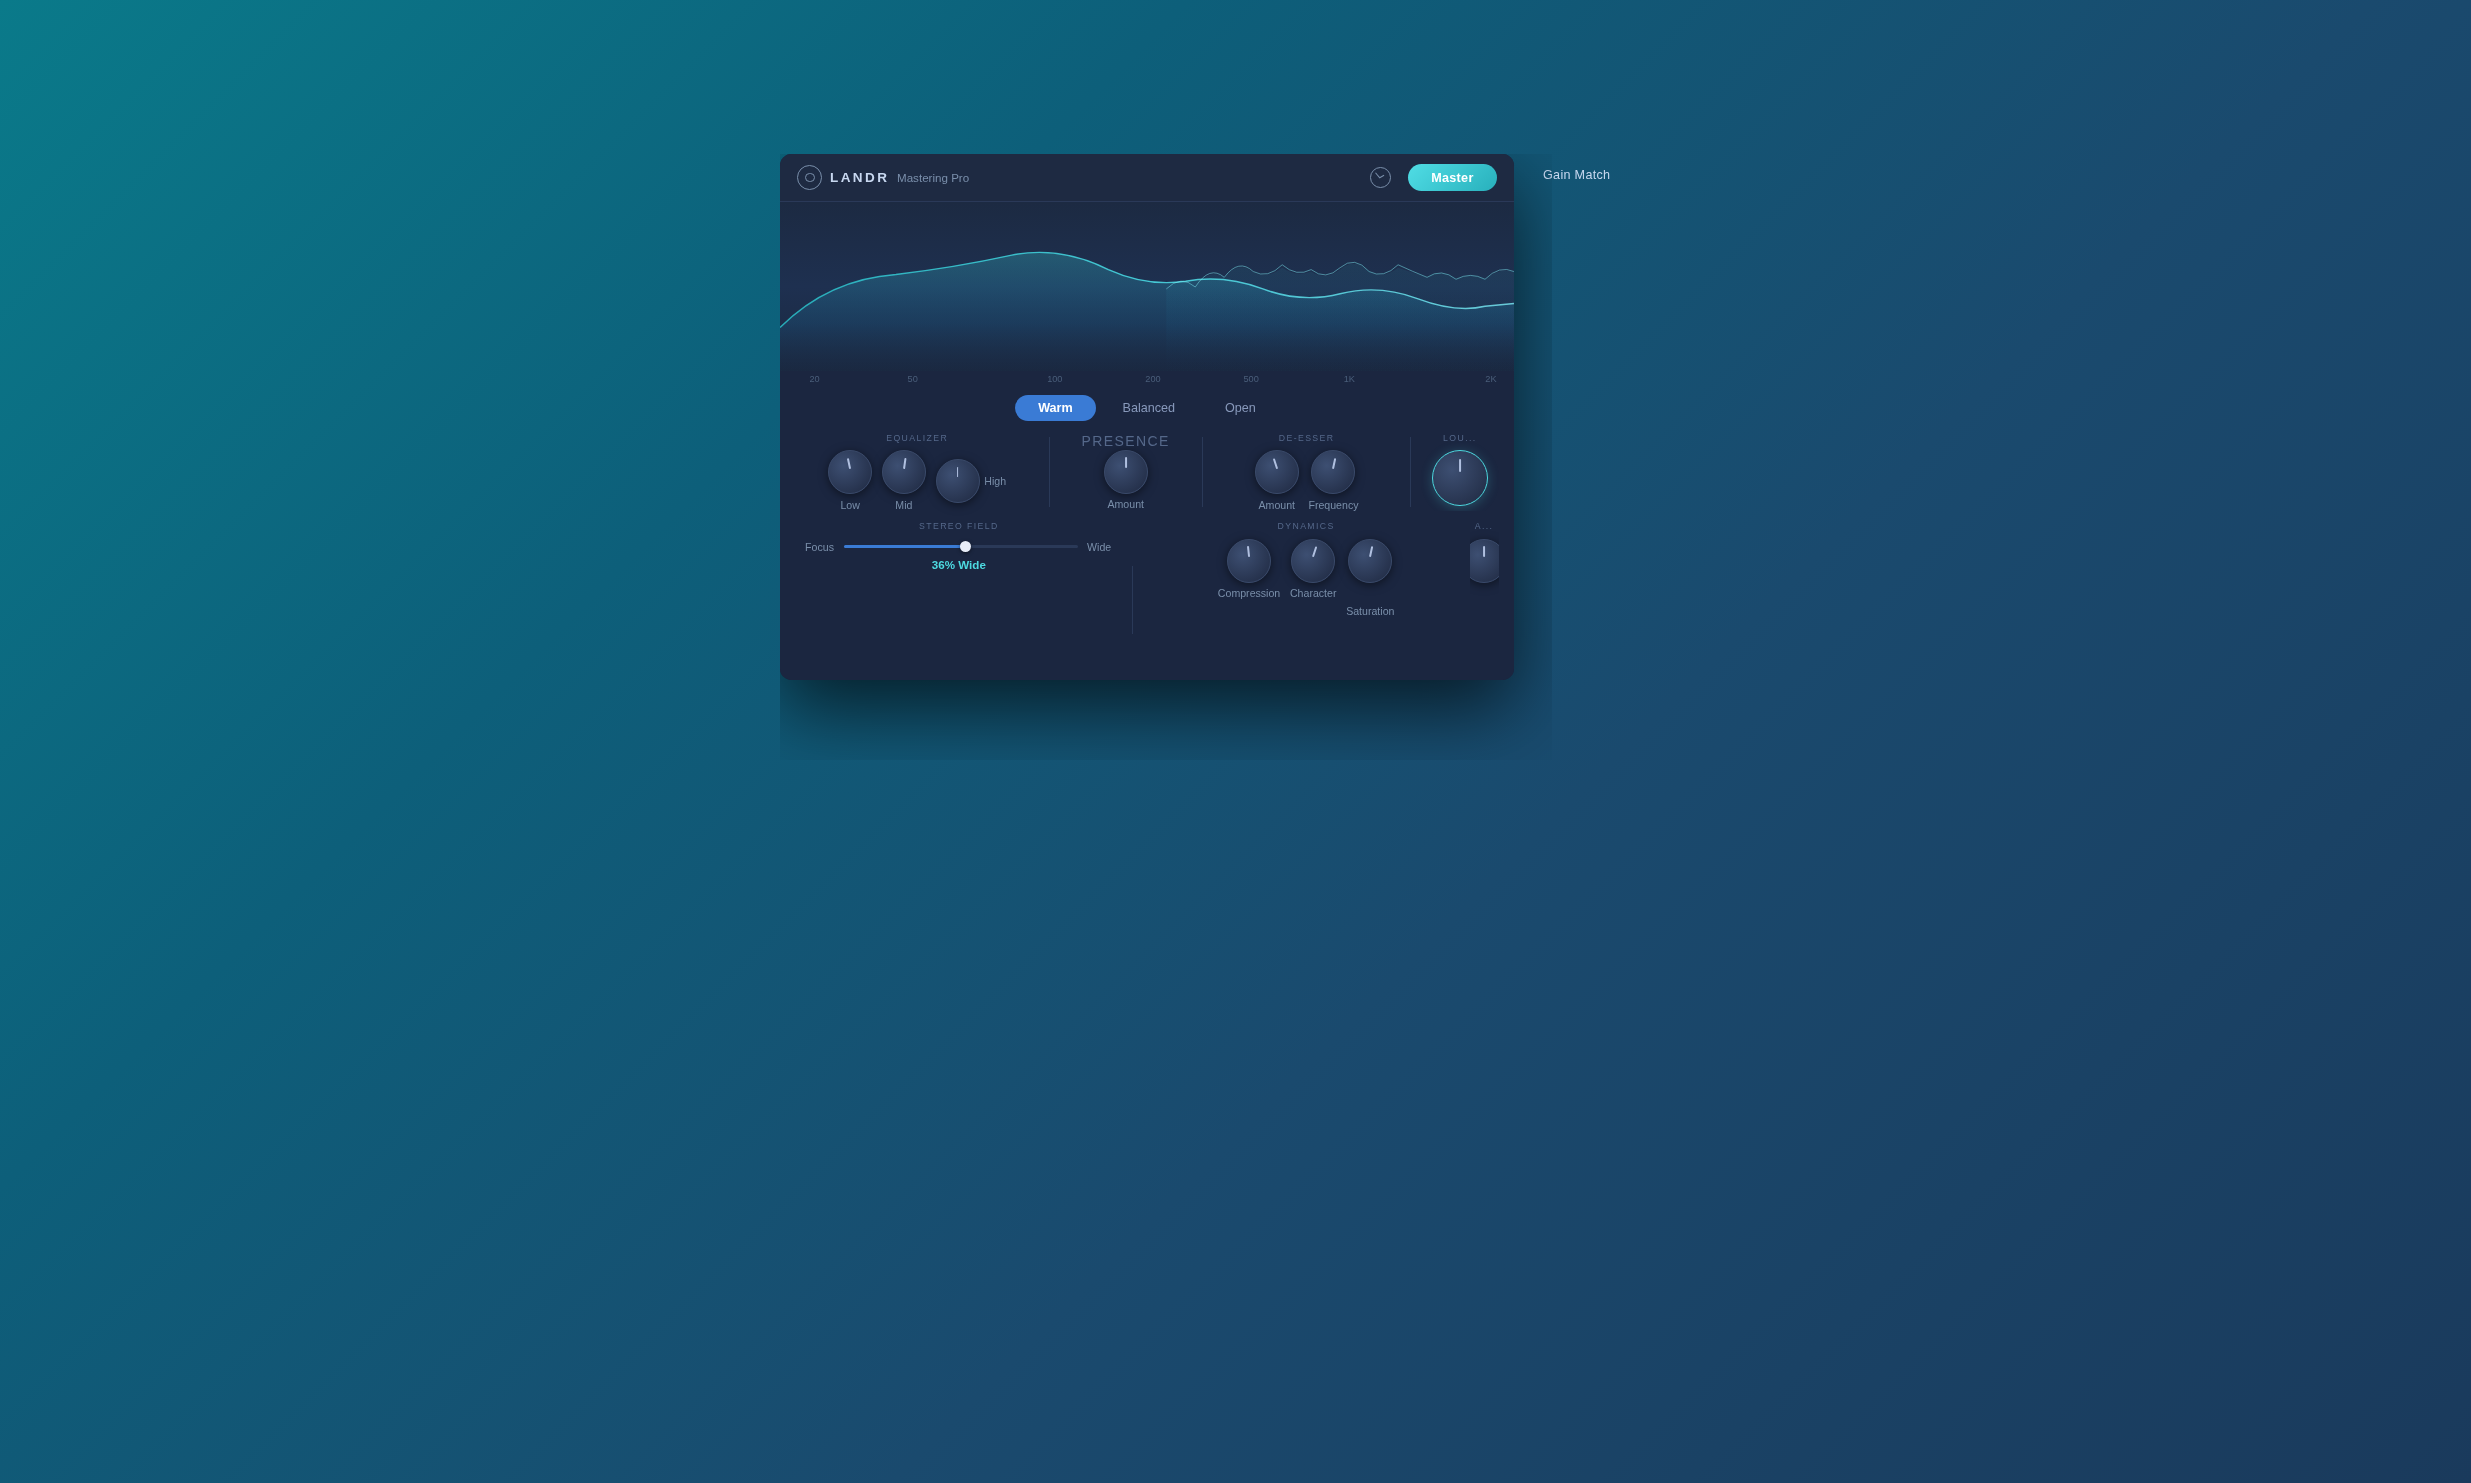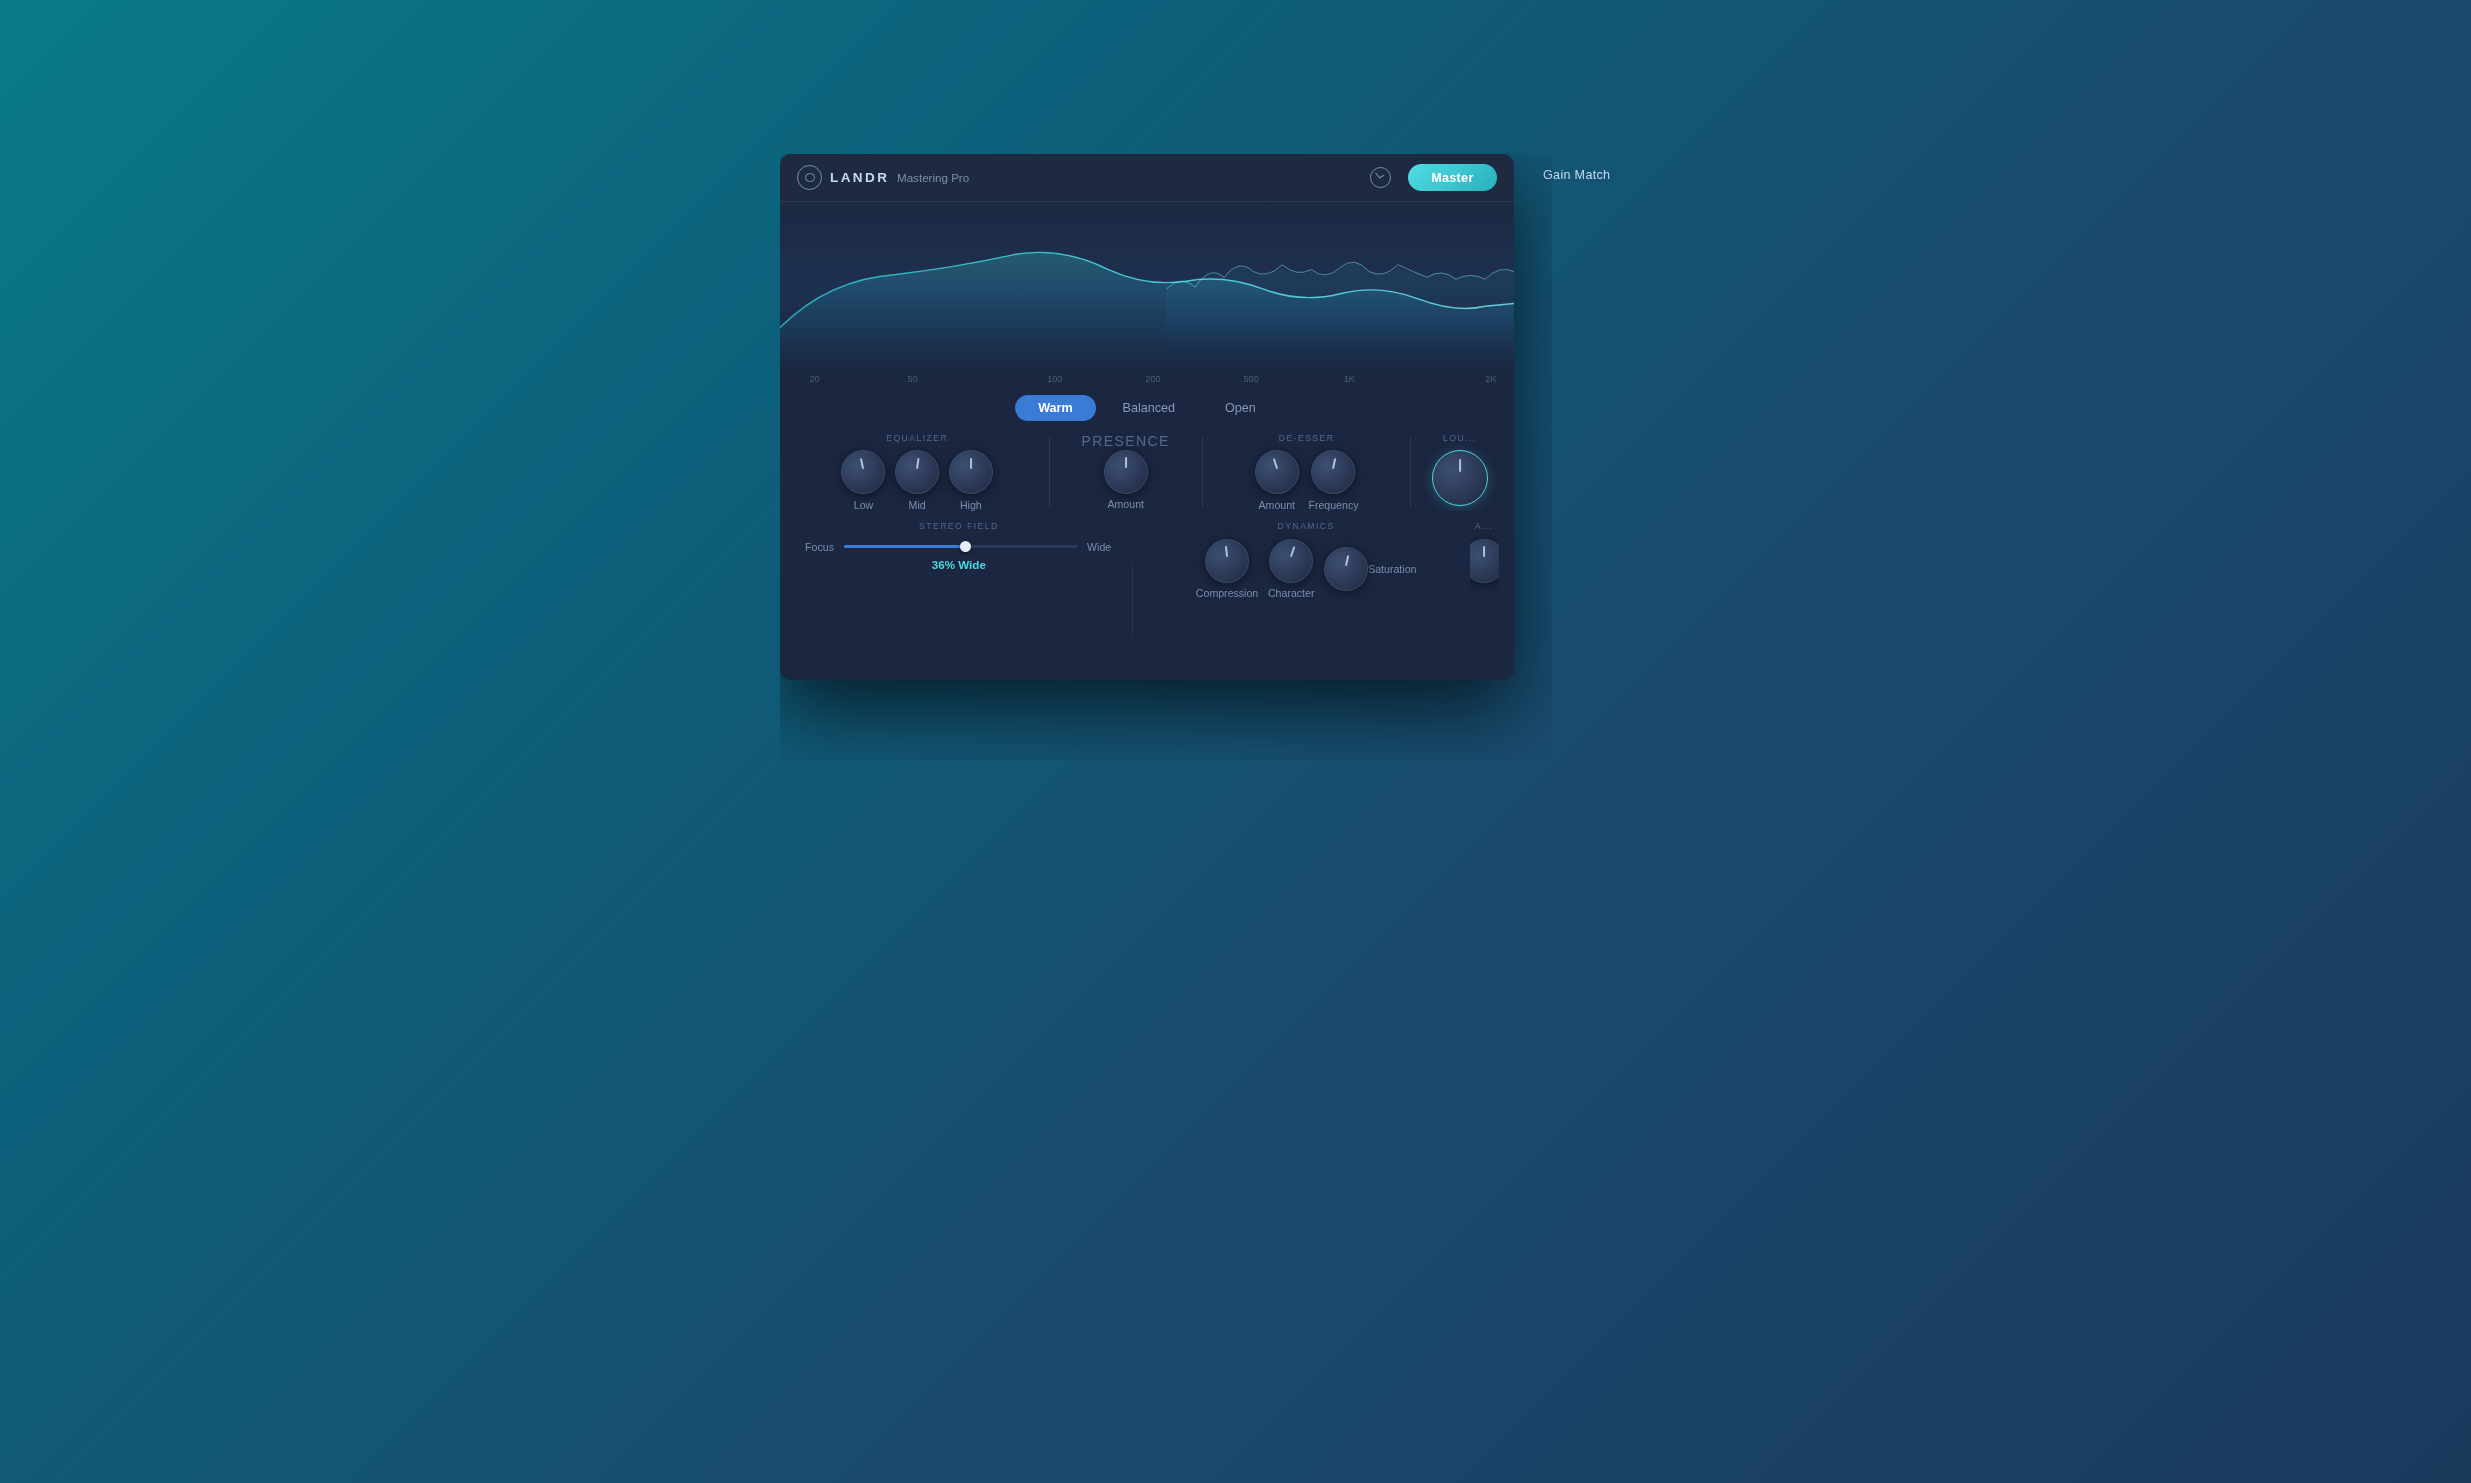--- a/index.html
+++ b/index.html
@@ -191,21 +191,21 @@
               width:44px;height:44px;border-radius:50%;
               background:radial-gradient(circle at 35% 35%, #3d4f72, #1e2840);
               border:1.4px solid #3a4a6a; position:relative; cursor:pointer;
               box-shadow:0 1.9px 9.7px rgba(0,0,0,0.5);
             ">
               <div style="position:absolute;width:1.9px;height:10.6px;background:#b0c0e0;top:6.8px;left:50%;transform:translateX(-50%) rotate(8deg);transform-origin:bottom center;border-radius:1px;"></div>
             </div>
             <span style="font-size:10.6px;color:#7a8faa;">Mid</span>
           </div>
 
-          <div style="display:flex;flex-direction:column;align-items:center;gap:4.8px;">
+          <div style="display:flex;flex-direction:row;align-items:center;gap:4.8px;">
             <div style="
               width:44px;height:44px;border-radius:50%;
               background:radial-gradient(circle at 35% 35%, #3d4f72, #1e2840);
               border:1.4px solid #3a4a6a; position:relative; cursor:pointer;
               box-shadow:0 1.9px 9.7px rgba(0,0,0,0.5);
             ">
               <div style="position:absolute;width:1.9px;height:10.6px;background:#b0c0e0;top:6.8px;left:50%;transform:translateX(-50%);border-radius:1px;"></div>
             </div>
             <span style="font-size:10.6px;color:#7a8faa;">High</span>
           </div>
@@ -349,21 +349,21 @@
               width:44px;height:44px;border-radius:50%;
               background:radial-gradient(circle at 35% 35%, #3d4f72, #1e2840);
               border:1.4px solid #3a4a6a; position:relative; cursor:pointer;
               box-shadow:0 1.9px 9.7px rgba(0,0,0,0.5);
             ">
               <div style="position:absolute;width:1.9px;height:10.6px;background:#b0c0e0;top:6.8px;left:50%;transform:translateX(-50%) rotate(18deg);transform-origin:bottom center;border-radius:1px;"></div>
             </div>
             <span style="font-size:10.6px;color:#7a8faa;">Character</span>
           </div>
 
-          <div style="display:flex;align-items:center;gap:0;">
+          <div style="display:flex;flex-direction:column;align-items:center;gap:22px;">
             <div style="
               width:44px;height:44px;border-radius:50%;
               background:radial-gradient(circle at 35% 35%, #3d4f72, #1e2840);
               border:1.4px solid #3a4a6a; position:relative; cursor:pointer;
               box-shadow:0 1.9px 9.7px rgba(0,0,0,0.5);
             ">
               <div style="position:absolute;width:1.9px;height:10.6px;background:#b0c0e0;top:6.8px;left:50%;transform:translateX(-50%) rotate(12deg);transform-origin:bottom center;border-radius:1px;"></div>
             </div>
             <span style="font-size:10.6px;color:#7a8faa;">Saturation</span>
           </div>

